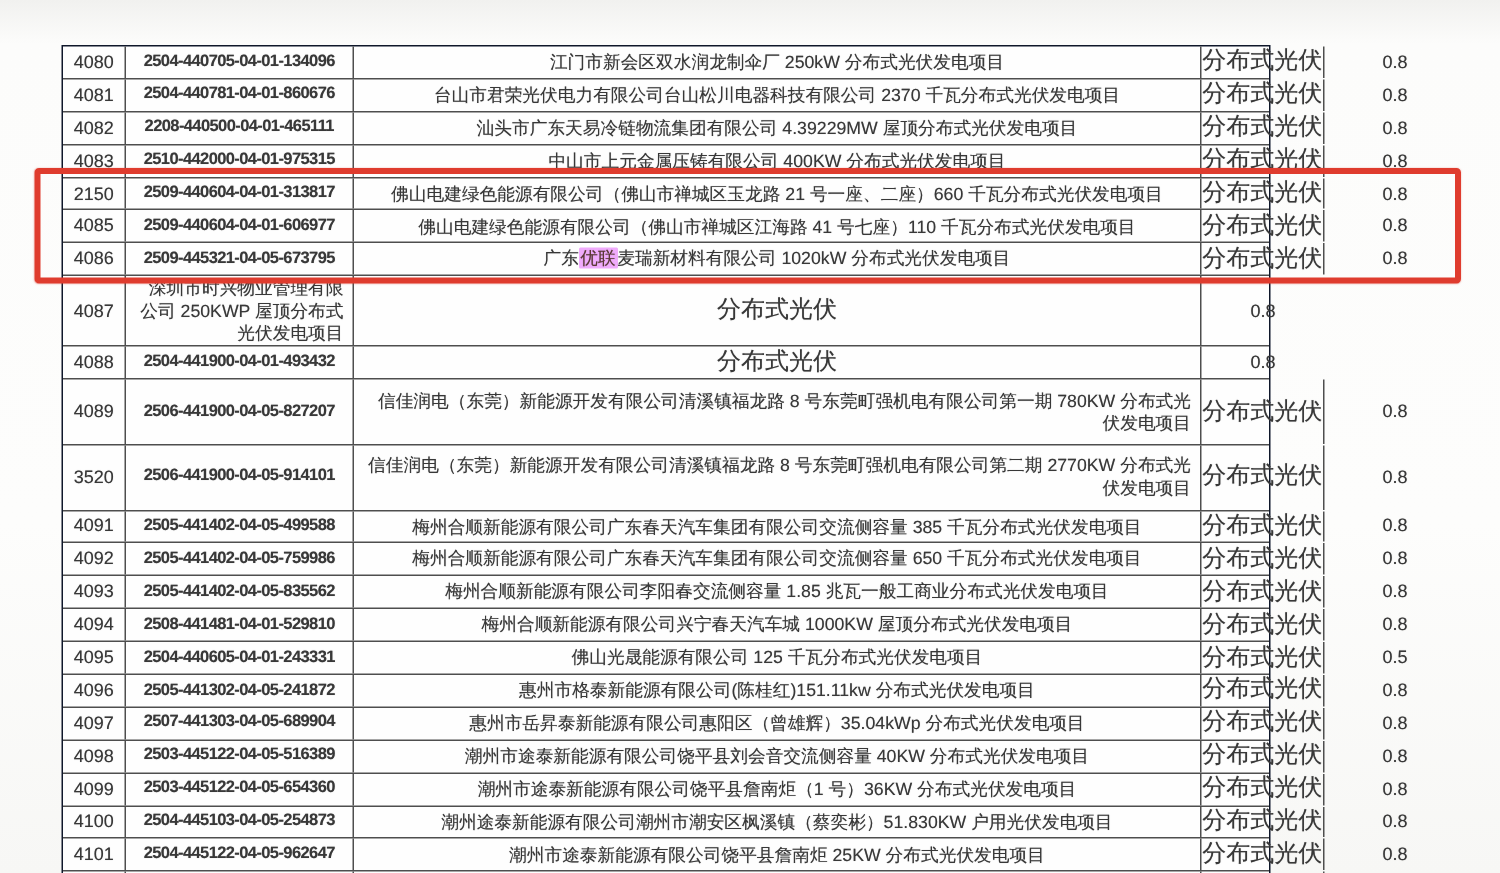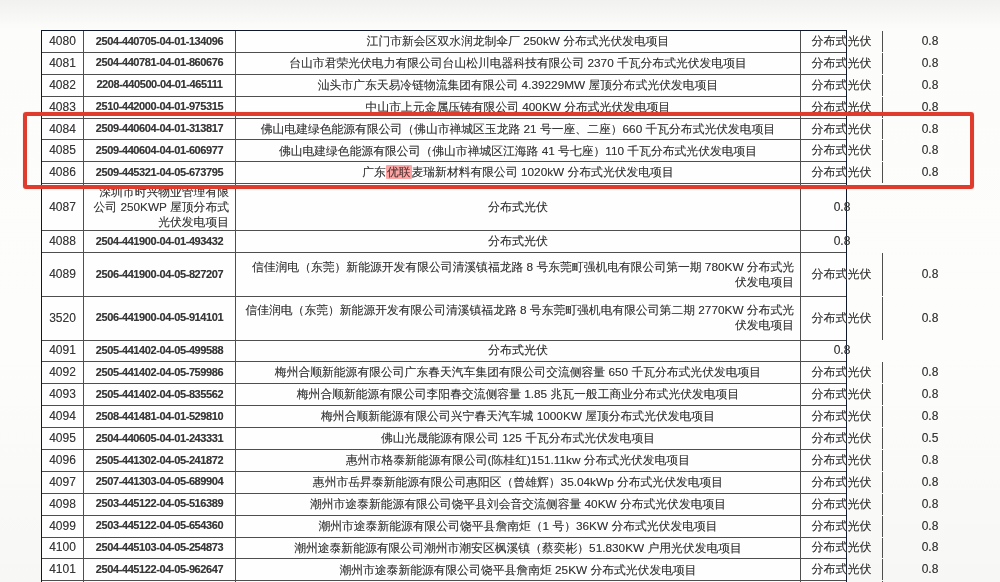--- a/index.html
+++ b/index.html
@@ -40,25 +40,25 @@
     line-height: 1.25;
     font-size: 12px;
     letter-spacing: 0;
     text-shadow: 0 0 0.5px rgba(70,70,70,0.55);
   }
   .tr.tall .td { min-height: 42.6px; }
   .td:last-child { border-right: none; }
   .td.no   { font-size: 12px; }
   .td.code { font-size: 11px; letter-spacing: -0.4px; white-space: nowrap; font-weight: bold; }
   .td.name { font-size: 11.8px; padding: 1px 6px; text-align: right; }
-  .td.type { font-size: 12px; white-space: nowrap; }
+  .td.type { font-size: 16px; white-space: nowrap; }
   .td.val  { font-size: 12px; }
 
   .hl {
-    background: #fca5a5;
+    background: #f0abfc;
     color: #5c3734;
     border-radius: 1px;
     padding: 0 1px;
   }
 
   .red-box {
     position: absolute;
     left: 23px; top: 112px;
     width: 951px; height: 77px;
     border: 4px solid #df3c2e;
@@ -103,21 +103,21 @@
       <div class="tr">
         <div class="td no">4083</div>
         <div class="td code">2510-442000-04-01-975315</div>
         <div class="td name">
           <span>中山市上元金属压铸有限公司 400KW 分布式光伏发电项目</span>
         </div>
         <div class="td type">分布式光伏</div>
         <div class="td val">0.8</div>
       </div>
       <div class="tr">
-        <div class="td no">4084</div>
+        <div class="td no">2150</div>
         <div class="td code">2509-440604-04-01-313817</div>
         <div class="td name">
           <span>佛山电建绿色能源有限公司（佛山市禅城区玉龙路 21 号一座、二座）660 千瓦分布式光伏发电项目</span>
         </div>
         <div class="td type">分布式光伏</div>
         <div class="td val">0.8</div>
       </div>
       <div class="tr">
         <div class="td no">4085</div>
         <div class="td code">2509-440604-04-01-606977</div>
@@ -164,20 +164,23 @@
         <div class="td code">2506-441900-04-05-914101</div>
         <div class="td name">
           <span>信佳润电（东莞）新能源开发有限公司清溪镇福龙路 8 号东莞町强机电有限公司第二期 2770KW 分布式光伏发电项目</span>
         </div>
         <div class="td type">分布式光伏</div>
         <div class="td val">0.8</div>
       </div>
       <div class="tr">
         <div class="td no">4091</div>
         <div class="td code">2505-441402-04-05-499588</div>
+        <div class="td name">
+          <span>梅州合顺新能源有限公司广东春天汽车集团有限公司交流侧容量 385 千瓦分布式光伏发电项目</span>
+        </div>
         <div class="td type">分布式光伏</div>
         <div class="td val">0.8</div>
       </div>
       <div class="tr">
         <div class="td no">4092</div>
         <div class="td code">2505-441402-04-05-759986</div>
         <div class="td name">
           <span>梅州合顺新能源有限公司广东春天汽车集团有限公司交流侧容量 650 千瓦分布式光伏发电项目</span>
         </div>
         <div class="td type">分布式光伏</div>

